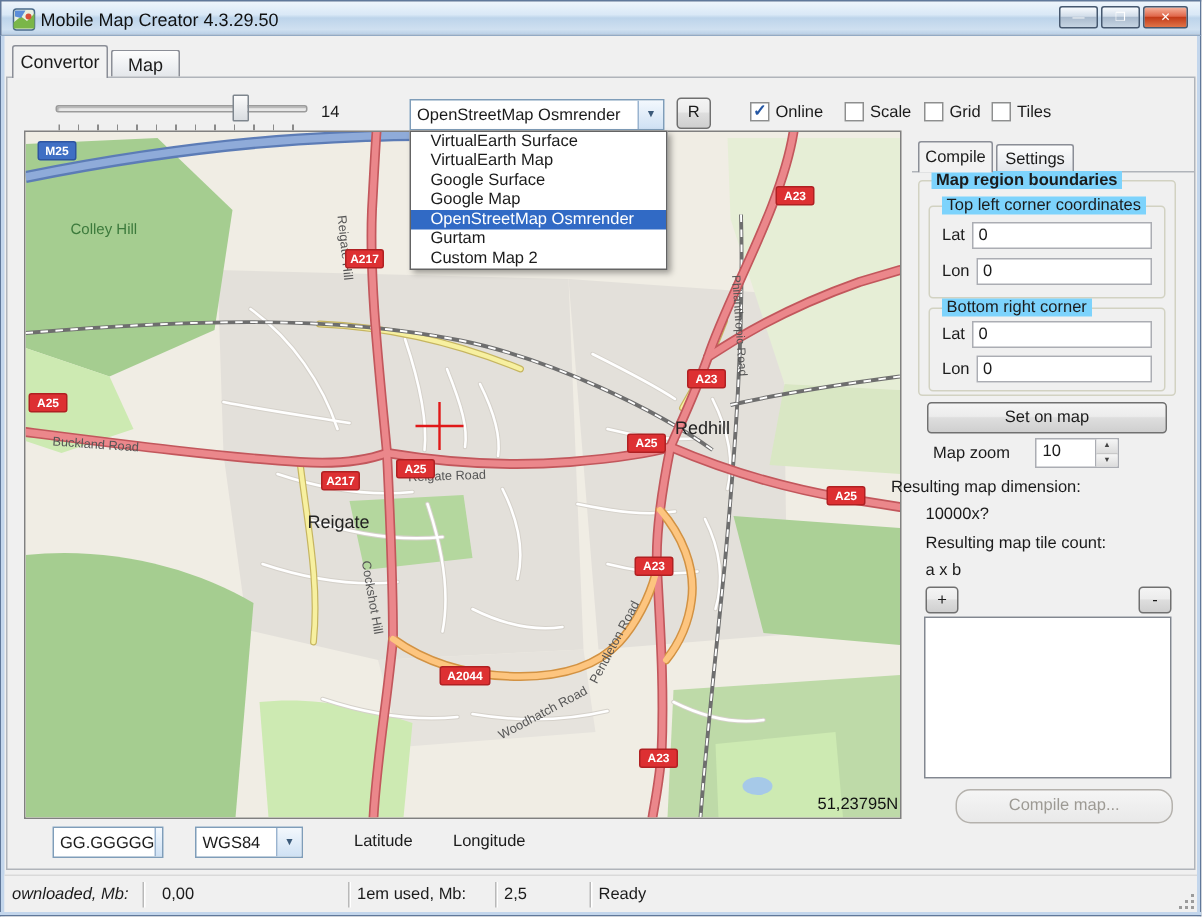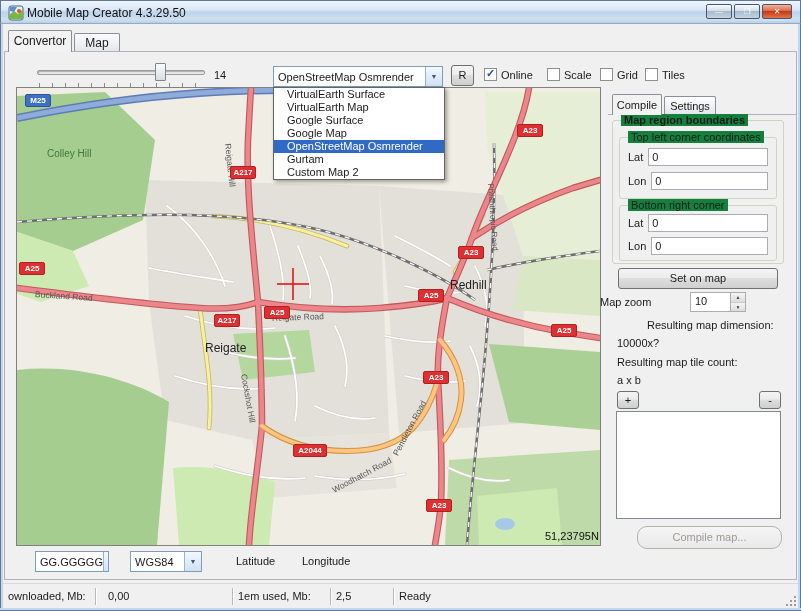--- a/index.html
+++ b/index.html
@@ -43,21 +43,21 @@
   .combo { position:absolute; height:21px; background:#fff; border:1px solid #7f9db9; display:flex; align-items:center; overflow:hidden; }
   .combo .combo-text { padding-left:4px; white-space:nowrap; }
   .combo .combo-btn { margin-left:auto; width:17px; align-self:stretch; flex:0 0 17px;
     border-left:1px solid #9ab4d0; background:linear-gradient(#f3f8fd,#cfe1f4);
     display:flex; align-items:center; justify-content:center; color:#3b5a7a; font-size:7px; }
 
   .btn3d { position:absolute; border:1px solid #707070; border-radius:3px; text-align:center;
     background:linear-gradient(180deg,#f4f4f4 0%,#ececec 45%,#dedede 50%,#cfcfcf 100%); }
   .btn3d.disabled { border-color:#b5b2ad; color:#9d9a94; background:linear-gradient(#f5f5f5,#e9e9e9);border-radius:10px; }
 
-  .checkbox { position:absolute; top:68px; display:flex; align-items:center; gap:4px; }
+  .checkbox { position:absolute; top:68px; display:flex; align-items:center; gap:4px;margin-left:16px; }
   .cb-box { width:13px; height:13px; background:#fff; border:1px solid #8e8f8f; position:relative; }
   .cb-box.checked::after { content:"✓"; position:absolute; left:1px; top:-2px; color:#2456a3; font-size:11px; font-weight:bold; }
 
   
   .droplist { position:absolute; left:273px; top:87px; width:172px; background:#fff;
     border:1px solid #646464; z-index:60; box-shadow:2px 2px 4px rgba(0,0,0,.35); }
   .dropitem { height:13px; line-height:13px; padding-left:13px; white-space:nowrap; }
   .dropitem.selected { background:#316ac5; color:#fff; }
 
   
@@ -70,21 +70,21 @@
   .badge.m25 { background:#3f6fc4; border-color:#2d54a0; }
   .cursor-coords { position:absolute; font-size:11px; color:#111;margin-top:32px; }
 
   
   .ptab { position:absolute; border:1px solid #8b8e97; border-bottom:none; border-radius:2px 2px 0 0;
     text-align:center; font-size:11px; background:linear-gradient(#fdfdfd,#eef0f3 55%,#e2e5e9); }
   .ptab.selected { background:#f2f2f2; z-index:5; }
   .ptab-line { position:absolute; left:608px; top:114px; width:188px; height:1px; background:#b0b4ba; }
 
   .grp { position:absolute; border:1px solid #d2d2c2; border-radius:3px; }
-  .grp > .grp-label { position:absolute; top:-7px; left:8px; background:#15803d; padding:0 3px; white-space:nowrap;text-align:center; }
+  .grp > .grp-label { position:absolute; top:-7px; left:8px; background:#7dd3fc; padding:0 3px; white-space:nowrap;text-align:center; }
   .grp-label.bold { font-weight:bold; }
   .coordrow { position:absolute; left:8px; right:8px; display:flex; align-items:center; gap:5px; }
   .tb { background:#fff; border:1px solid #abadb3; height:18px; line-height:16px; padding-left:3px; flex:1; }
 
   .spinner { position:absolute; left:690px; top:292px; width:56px; height:20px; background:#fff; border:1px solid #abadb3; display:flex; }
   .spin-val { flex:1; padding:2px 0 0 4px; }
   .spin-btns { width:15px; border-left:1px solid #abadb3; display:flex; flex-direction:column; }
   .spin-btns div { flex:1; font-size:5px; line-height:8px; text-align:center; color:#444;
     background:linear-gradient(#f5f5f5,#dcdcdc); border-bottom:1px solid #c8c8c8; }
   .spin-btns div:last-child { border-bottom:none; }
@@ -364,30 +364,30 @@
         <span>Lon</span>
         <span class="tb">0</span>
       </div>
     </div>
   </div>
 
   <div class="btn3d" style="left:618px; top:268px; width:160px; height:21px; line-height:19px;">
     <span>Set on map</span>
   </div>
 
-  <div class="panel-text" style="left:600px; top:296px;">Map zoom</div>
+  <div class="panel-text" style="left:622px; top:296px;">Map zoom</div>
   <div class="spinner">
     <span class="spin-val">10</span>
     <span class="spin-btns">
       <div>▲</div>
       <div>▼</div>
     </span>
   </div>
 
-  <div class="panel-text" style="left:647px; top:319px;text-align:right;">Resulting map dimension:</div>
+  <div class="panel-text" style="left:594px; top:319px;text-align:right;">Resulting map dimension:</div>
   <div class="panel-text" style="left:617px; top:337px;">10000x?</div>
   <div class="panel-text" style="left:617px; top:356px;">Resulting map tile count:</div>
   <div class="panel-text" style="left:617px; top:374px;">a x b</div>
 
   <div class="btn3d" style="left:617px; top:391px; width:22px; height:18px; line-height:16px;">
     <span>+</span>
   </div>
   <div class="btn3d" style="left:759px; top:391px; width:22px; height:18px; line-height:16px;">
     <span>-</span>
   </div>
@@ -403,21 +403,21 @@
     <span class="combo-btn">▼</span>
   </div>
   <div class="combo" style="left:130px; top:551px; width:72px;">
     <span class="combo-text">WGS84</span>
     <span class="combo-btn">▼</span>
   </div>
   <div class="panel-text" style="left:236px; top:555px;">Latitude</div>
   <div class="panel-text" style="left:302px; top:555px;">Longitude</div>
 
   <div class="statusbar">
-    <div class="sb-panel" style="width:92px;">ownloaded, Mb:</div>
+    <div class="sb-panel" style="width:92px;font-style:italic;">ownloaded, Mb:</div>
     <div class="sb-sep"></div>
     <div class="sb-panel" style="width:136px;padding-left:12px;">0,00</div>
     <div class="sb-sep"></div>
     <div class="sb-panel" style="width:97px;">1em used, Mb:</div>
     <div class="sb-sep"></div>
     <div class="sb-panel" style="width:62px;">2,5</div>
     <div class="sb-sep"></div>
     <div class="sb-panel">Ready</div>
     <svg class="sb-grip" viewBox="0 0 14 14">
       <g fill="#9b9b9b">

